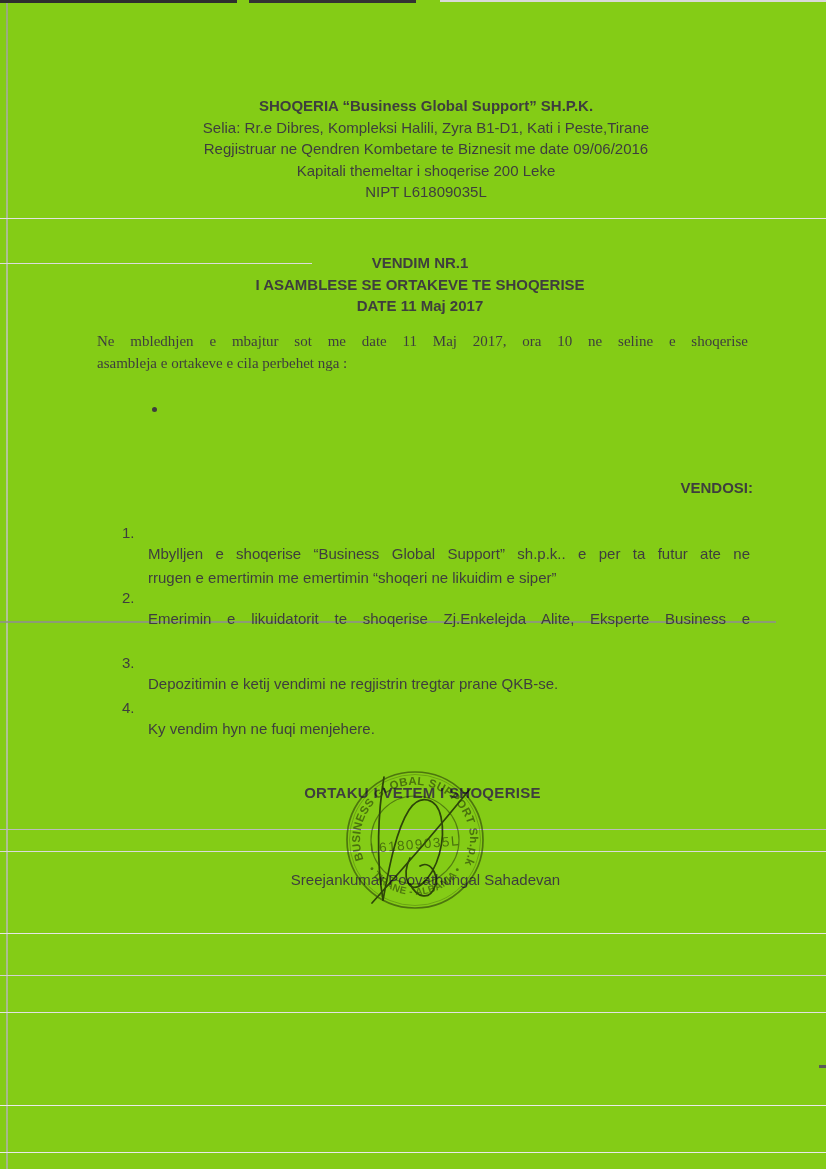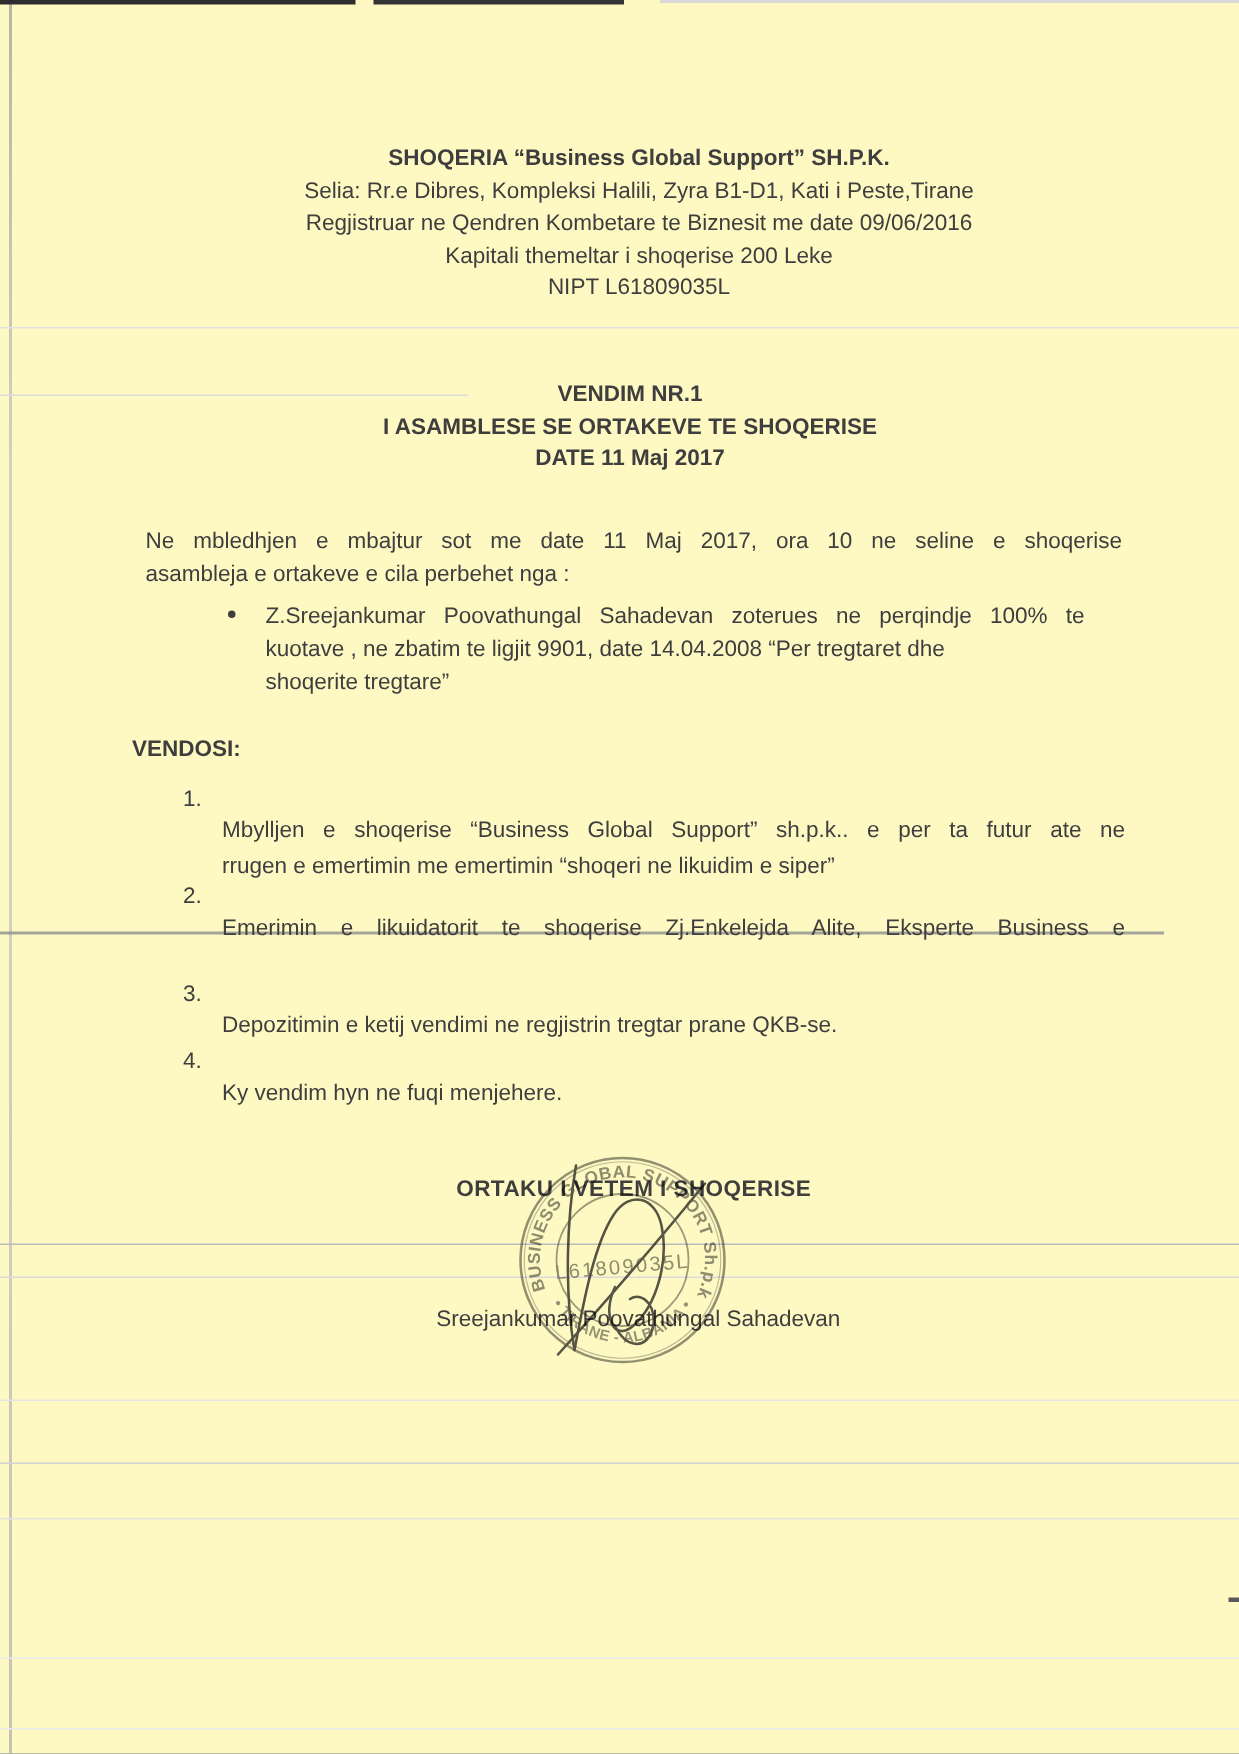--- a/index.html
+++ b/index.html
@@ -1,39 +1,39 @@
 <!DOCTYPE html>
 <html><head>
 <meta charset="utf-8">
 <style>
   html,body { margin:0; padding:0; background:#888; }
   .page {
     position:relative;
     width:826px; height:1169px;
     margin:0 auto;
-    background:#fef9c3;
+    background:#84cc16;
     overflow:hidden;
     font-family:"Liberation Sans", sans-serif;
     color:#3e3e3e;
     font-size:15px;
   }
   .abs { position:absolute; }
   .artifact { position:absolute; pointer-events:none; }
   .centered { text-align:center; }
   .bold { font-weight:700; }
   .line { line-height:21.5px; }
   .just { text-align:justify; text-align-last:justify; }
   .header-block { left:26px; right:0; top:95px; line-height:21.5px; }
   .title-block  { left:14px; right:0; top:237px; line-height:21.5px; font-weight:700;margin-top:15px; }
-  .intro-block  { left:97px; top:350px; width:651px; }
+  .intro-block  { left:97px; top:330px; width:651px;font-family:Liberation Serif, serif; }
   .intro-block .line { line-height:22px; }
   .bullet-text  { left:177px; top:400px; width:546px; }
   .bullet-text .line { line-height:22px; }
   .bullet-dot   { left:152px; top:407px; width:5px; height:5px; border-radius:50%; background:#3e3e3e; }
-  .vendosi-heading { left:88px; top:479px; width:651px; text-align:left; font-weight:700;margin-top:12px; }
+  .vendosi-heading { left:102px; top:479px; width:651px; text-align:right; font-weight:700; }
   .decision-item .num { position:absolute; left:122px; width:20px; }
   .decision-item .item-lines { position:absolute; left:148px; width:602px;margin-top:18px; }
   .decision-item .line { line-height:24px; }
   .closing-heading { left:97px; top:784px; width:651px; text-align:center; font-weight:700; letter-spacing:.3px; z-index:1; }
   .signer-name { left:97px; top:871px; width:657px; text-align:center; z-index:1; }
   .stamp-svg { left:330px; top:752px; z-index:2; mix-blend-mode:multiply; }
   
   .v-edge { left:6px; top:0; width:2px; height:1169px; background:linear-gradient(#9e9e9e,#c6c6c6 30%,#bdbdbd 70%,#b0b0b0); opacity:.75; }
   .top-seg1 { left:0; top:0; width:237px; height:3px; background:#2e2e2e; }
   .top-seg2 { left:249px; top:0; width:167px; height:3px; background:#333333; }
@@ -84,25 +84,20 @@
     <div class="line">I ASAMBLESE SE ORTAKEVE TE SHOQERISE</div>
     <div class="line">DATE 11 Maj 2017</div>
   </div>
 
   <div class="abs intro-block">
     <div class="line just">Ne mbledhjen e mbajtur sot me date 11 Maj 2017, ora 10 ne seline e shoqerise</div>
     <div class="line">asambleja e ortakeve  e cila perbehet nga :</div>
   </div>
 
   <div class="abs bullet-dot"></div>
-  <div class="abs bullet-text">
-    <div class="line just">Z.Sreejankumar Poovathungal Sahadevan zoterues ne perqindje 100% te</div>
-    <div class="line">kuotave , ne zbatim te ligjit 9901, date 14.04.2008 “Per tregtaret dhe</div>
-    <div class="line">shoqerite tregtare”</div>
-  </div>
 
   <div class="abs vendosi-heading">VENDOSI:</div>
 
   <div class="decision-item">
     <span class="num" style="top:524px;">1.</span>
     <div class="item-lines" style="top:524px;">
       <div class="line just">Mbylljen e shoqerise “Business Global Support” sh.p.k.. e per ta futur ate ne</div>
       <div class="line">rrugen e emertimin me emertimin “shoqeri ne likuidim e siper”</div>
     </div>
   </div>

